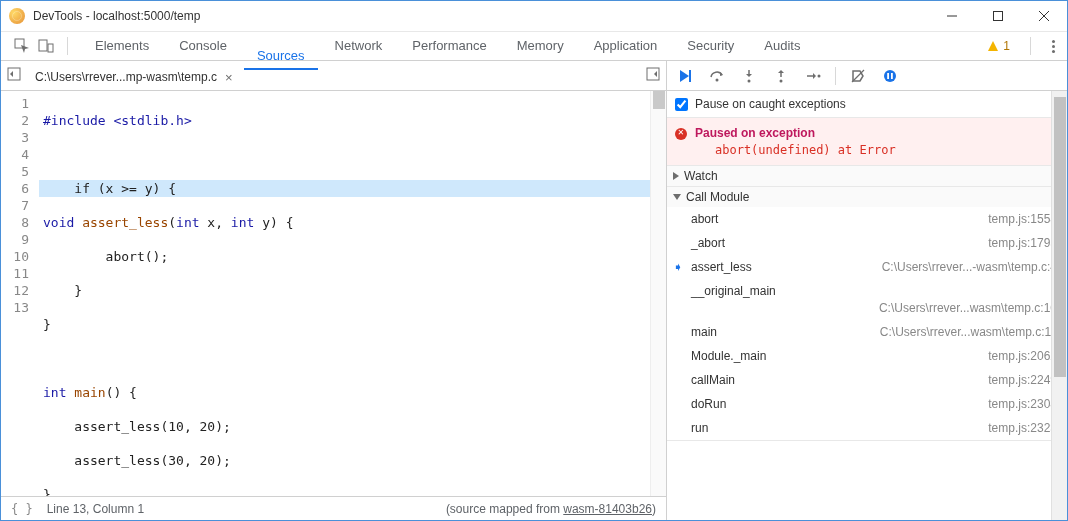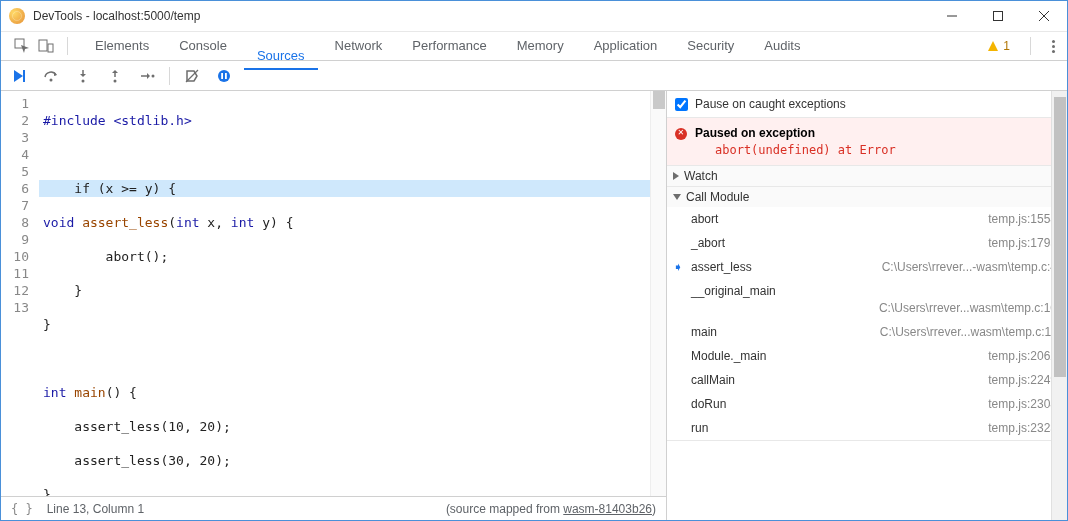--- a/index.html
+++ b/index.html
@@ -60,21 +60,21 @@
 .pause-row { padding: 6px 10px 6px 28px; position: relative; display: flex; align-items: center; }
 .pause-row input { position: absolute; left: 8px; }
 .panel { }
 .panel-hd { display: flex; align-items: center; gap: 5px; padding: 3px 6px; color: #333; background: #fafafa; }
 .tri { display:inline-block; width:0; height:0; }
 .tri.right { border-top:4px solid transparent; border-bottom:4px solid transparent; border-left:6px solid #6e6e6e; }
 .tri.down { border-left:4px solid transparent; border-right:4px solid transparent; border-top:6px solid #6e6e6e; }
 .exception { background: #fff0f0; padding: 8px 10px 8px 28px; position: relative; }
 .exception .eicon { position: absolute; left: 8px; top: 10px; width: 12px; height: 12px; background: #d93025; border-radius: 50%; }
 .exception .eicon::after { content:"✕"; color:#fff; font-size:8px; position:absolute; left:2.5px; top:-0.5px; }
-.exception .etitle { color: #000000; font-weight: 600; margin-bottom: 3px; }
+.exception .etitle { color: #be185d; font-weight: 600; margin-bottom: 3px; }
 .exception .emsg { color: #d93025; font-family: Consolas, monospace; margin-left: 20px; }
 .frame { display: flex; align-items: center; padding: 5px 10px 5px 24px; position: relative; }
 .frame .fname { flex: 0 0 auto; color: #333; }
 .frame .floc { flex: 1; text-align: right; color: #888; }
 .frame .arrow { position: absolute; left: 6px; color: #1a73e8; }
 .frame.multi { flex-wrap: wrap; }
 .frame.multi .floc2 { width: 100%; text-align: right; color:#888; margin-top:3px; }
 .scrollbar { position: absolute; right: 0; top: 0; width: 16px; height: 100%; background: #f1f1f1; border-left: 1px solid #e0e0e0; }
 .scrollthumb { position: absolute; left: 2px; width: 12px; background: #c1c1c1; border-radius: 0; }
 .editor-scroll { position:absolute; right:0; top:0; width:16px; height:100%; background:#fafafa; border-left:1px solid #eee; }
@@ -140,20 +140,35 @@
         <span>1</span>
       </div>
       <div class="sep"></div>
       <div class="kebab">
           <span></span>
         </div>
     </div>
   </div>
 
   <div class="subbar">
+    <div class="subbar-left">
+      <div class="navicon"><svg width="14" height="14" viewBox="0 0 14 14">
+            <rect x="1" y="1" width="12" height="12" fill="none" stroke="#6e6e6e"></rect>
+            <path d="M3 7 L6 4 V10 Z" fill="#6e6e6e"></path>
+          </svg></div>
+      <div class="filetab">
+        <span class="name">C:\Users\rrever...mp-wasm\temp.c</span>
+        <span class="close">×</span>
+      </div>
+      <div class="spacer"></div>
+      <div class="navicon"><svg width="14" height="14" viewBox="0 0 14 14">
+            <rect x="1" y="1" width="12" height="12" fill="none" stroke="#6e6e6e"></rect>
+            <path d="M8 7 L11 4 V10 Z" fill="#6e6e6e"></path>
+          </svg></div>
+    </div>
     <div class="subbar-right">
       <div class="dbgbtn blue">
           <svg width="16" height="16" viewBox="0 0 16 16">
             <path d="M3 2 L3 14 L12 8 Z" fill="#1a73e8"></path>
             <rect x="12" y="2" width="2" height="12" fill="#1a73e8"></rect>
           </svg>
         </div>
       <div class="dbgbtn">
           <svg width="16" height="16" viewBox="0 0 16 16">
             <path d="M2 9 A6 6 0 0 1 13 7" fill="none" stroke="#6e6e6e" stroke-width="1.5"></path>

